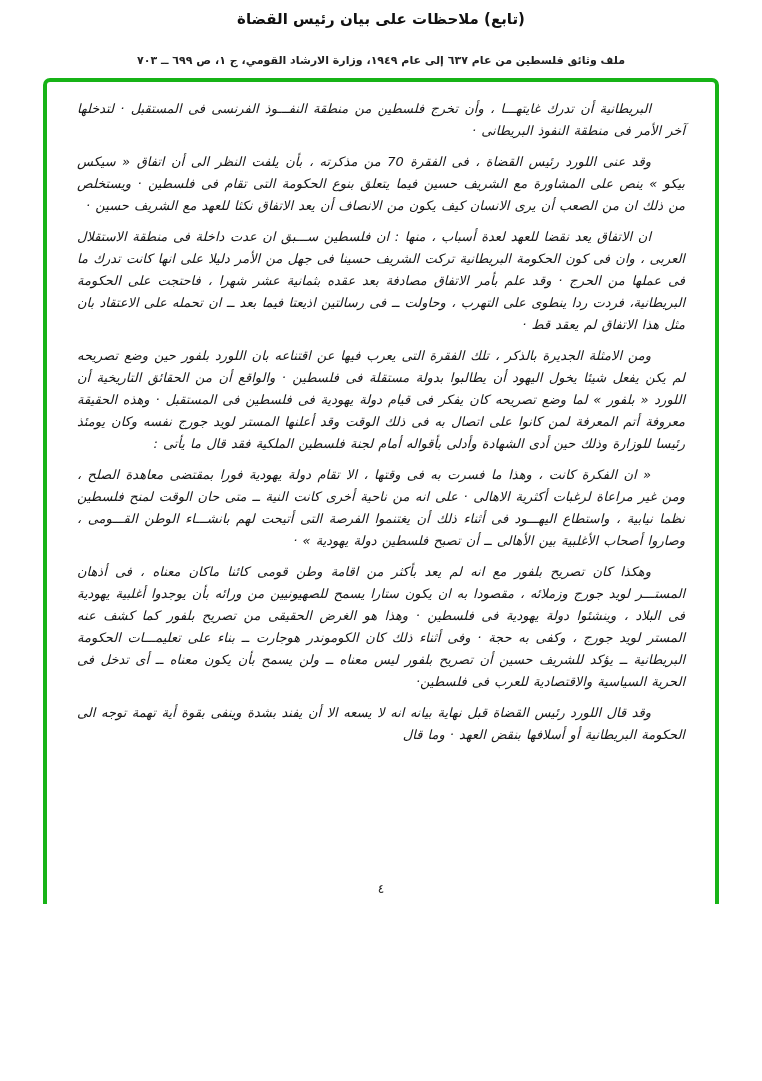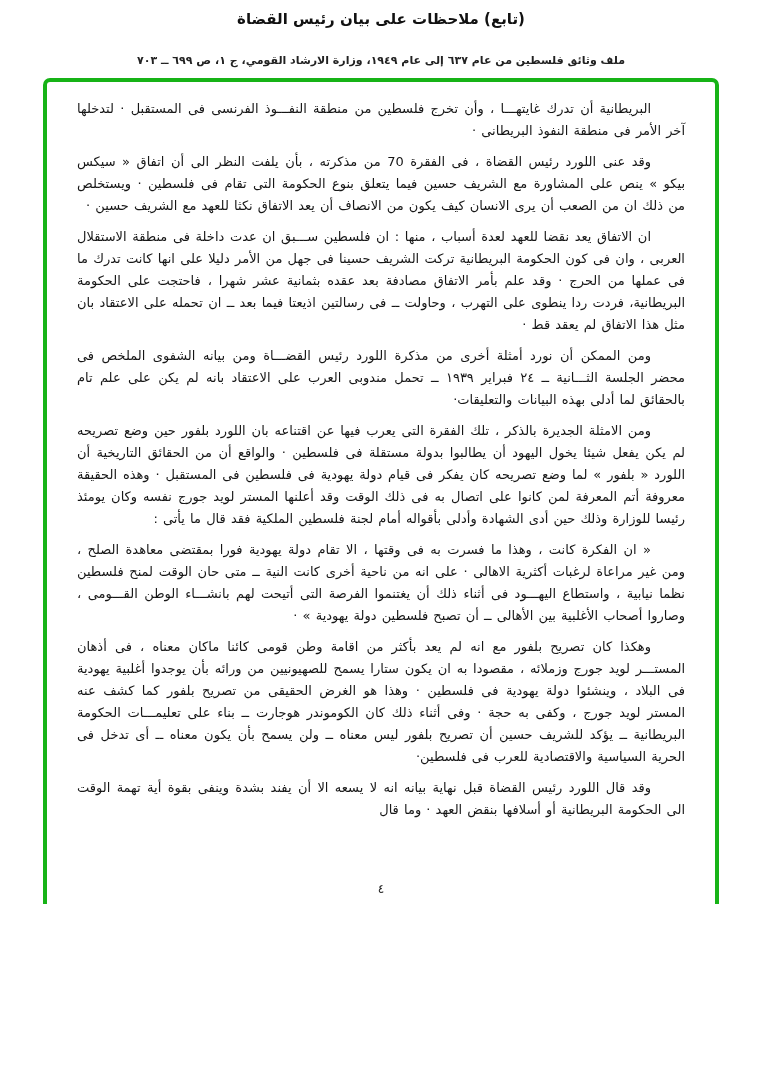--- a/index.html
+++ b/index.html
@@ -41,20 +41,21 @@
     left: 43px;
     top: 78px;
     width: 676px;
     height: 963px;
     box-sizing: border-box;
     border: 4px solid #17b317;
     border-radius: 7px;
     padding: 16px 30px 6px 30px;
     overflow: hidden;
     background: #ffffff;
+    font-style: italic;
   }
   .content-box p {
     margin: 0 0 9px 0;
     font-size: 13px;
     line-height: 22px;
     text-align: justify;
     text-indent: 34px;
     color: #161616;
     word-spacing: 1px;
   }
@@ -75,22 +76,21 @@
 
   <div class="header">
     <div class="doc-title">(تابع) ملاحظات على بيان رئيس القضاة</div>
     <div class="doc-subtitle">ملف وثائق فلسطين من عام ٦٣٧ إلى عام ١٩٤٩، وزارة الارشاد القومي، ج ١، ص ٦٩٩ ــ ٧٠٣</div>
   </div>
 
   <div class="content-box">
     <p>البريطانية أن تدرك غايتهـــا ، وأن تخرج فلسطين من منطقة النفـــوذ الفرنسى فى المستقبل · لتدخلها آخر الأمر فى منطقة النفوذ البريطانى ·</p>
     <p>وقد عنى اللورد رئيس القضاة ، فى الفقرة 70 من مذكرته ، بأن يلفت النظر الى أن اتفاق « سيكس بيكو » ينص على المشاورة مع الشريف حسين فيما يتعلق بنوع الحكومة التى تقام فى فلسطين · ويستخلص من ذلك ان من الصعب أن يرى الانسان كيف يكون من الانصاف أن يعد الاتفاق نكثا للعهد مع الشريف حسين ·</p>
     <p>ان الاتفاق يعد نقضا للعهد لعدة أسباب ، منها : ان فلسطين ســـبق ان عدت داخلة فى منطقة الاستقلال العربى ، وان فى كون الحكومة البريطانية تركت الشريف حسينا فى جهل من الأمر دليلا على انها كانت تدرك ما فى عملها من الحرج · وقد علم بأمر الاتفاق مصادفة بعد عقده بثمانية عشر شهرا ، فاحتجت على الحكومة البريطانية، فردت ردا ينطوى على التهرب ، وحاولت ــ فى رسالتين اذيعتا فيما بعد ــ ان تحمله على الاعتقاد بان مثل هذا الاتفاق لم يعقد قط ·</p>
-    <p>ومن الممكن أن نورد أمثلة أخرى من مذكرة اللورد رئيس القضـــاة ومن بيانه الشفوى الملخص فى محضر الجلسة الثـــانية ــ ٢٤ فبراير ١٩٣٩ ــ تحمل مندوبى العرب على الاعتقاد بانه لم يكن على علم تام بالحقائق لما أدلى بهذه البيانات والتعليقات·</p>
     <p>ومن الامثلة الجديرة بالذكر ، تلك الفقرة التى يعرب فيها عن اقتناعه بان اللورد بلفور حين وضع تصريحه لم يكن يفعل شيئا يخول اليهود أن يطالبوا بدولة مستقلة فى فلسطين · والواقع أن من الحقائق التاريخية أن اللورد « بلفور » لما وضع تصريحه كان يفكر فى قيام دولة يهودية فى فلسطين فى المستقبل · وهذه الحقيقة معروفة أتم المعرفة لمن كانوا على اتصال به فى ذلك الوقت وقد أعلنها المستر لويد جورج نفسه وكان يومئذ رئيسا للوزارة وذلك حين أدى الشهادة وأدلى بأقواله أمام لجنة فلسطين الملكية فقد قال ما يأتى :</p>
     <p>« ان الفكرة كانت ، وهذا ما فسرت به فى وقتها ، الا تقام دولة يهودية فورا بمقتضى معاهدة الصلح ، ومن غير مراعاة لرغبات أكثرية الاهالى · على انه من ناحية أخرى كانت النية ــ متى حان الوقت لمنح فلسطين نظما نيابية ، واستطاع اليهـــود فى أثناء ذلك أن يغتنموا الفرصة التى أتيحت لهم بانشـــاء الوطن القـــومى ، وصاروا أصحاب الأغلبية بين الأهالى ــ أن تصبح فلسطين دولة يهودية » ·</p>
     <p>وهكذا كان تصريح بلفور مع انه لم يعد بأكثر من اقامة وطن قومى كائنا ماكان معناه ، فى أذهان المستـــر لويد جورج وزملائه ، مقصودا به ان يكون ستارا يسمح للصهيونيين من ورائه بأن يوجدوا أغلبية يهودية فى البلاد ، وينشئوا دولة يهودية فى فلسطين · وهذا هو الغرض الحقيقى من تصريح بلفور كما كشف عنه المستر لويد جورج ، وكفى به حجة · وفى أثناء ذلك كان الكوموندر هوجارت ــ بناء على تعليمـــات الحكومة البريطانية ــ يؤكد للشريف حسين أن تصريح بلفور ليس معناه ــ ولن يسمح بأن يكون معناه ــ أى تدخل فى الحرية السياسية والاقتصادية للعرب فى فلسطين·</p>
-    <p>وقد قال اللورد رئيس القضاة قبل نهاية بيانه انه لا يسعه الا أن يفند بشدة وينفى بقوة أية تهمة الوقت الى الحكومة البريطانية أو أسلافها بنقض العهد · وما قال</p>
+    <p>وقد قال اللورد رئيس القضاة قبل نهاية بيانه انه لا يسعه الا أن يفند بشدة وينفى بقوة أية تهمة توجه الى الحكومة البريطانية أو أسلافها بنقض العهد · وما قال</p>
   </div>
 
   <div class="page-number">٤</div>
 
 </div>
 
 </body></html>

